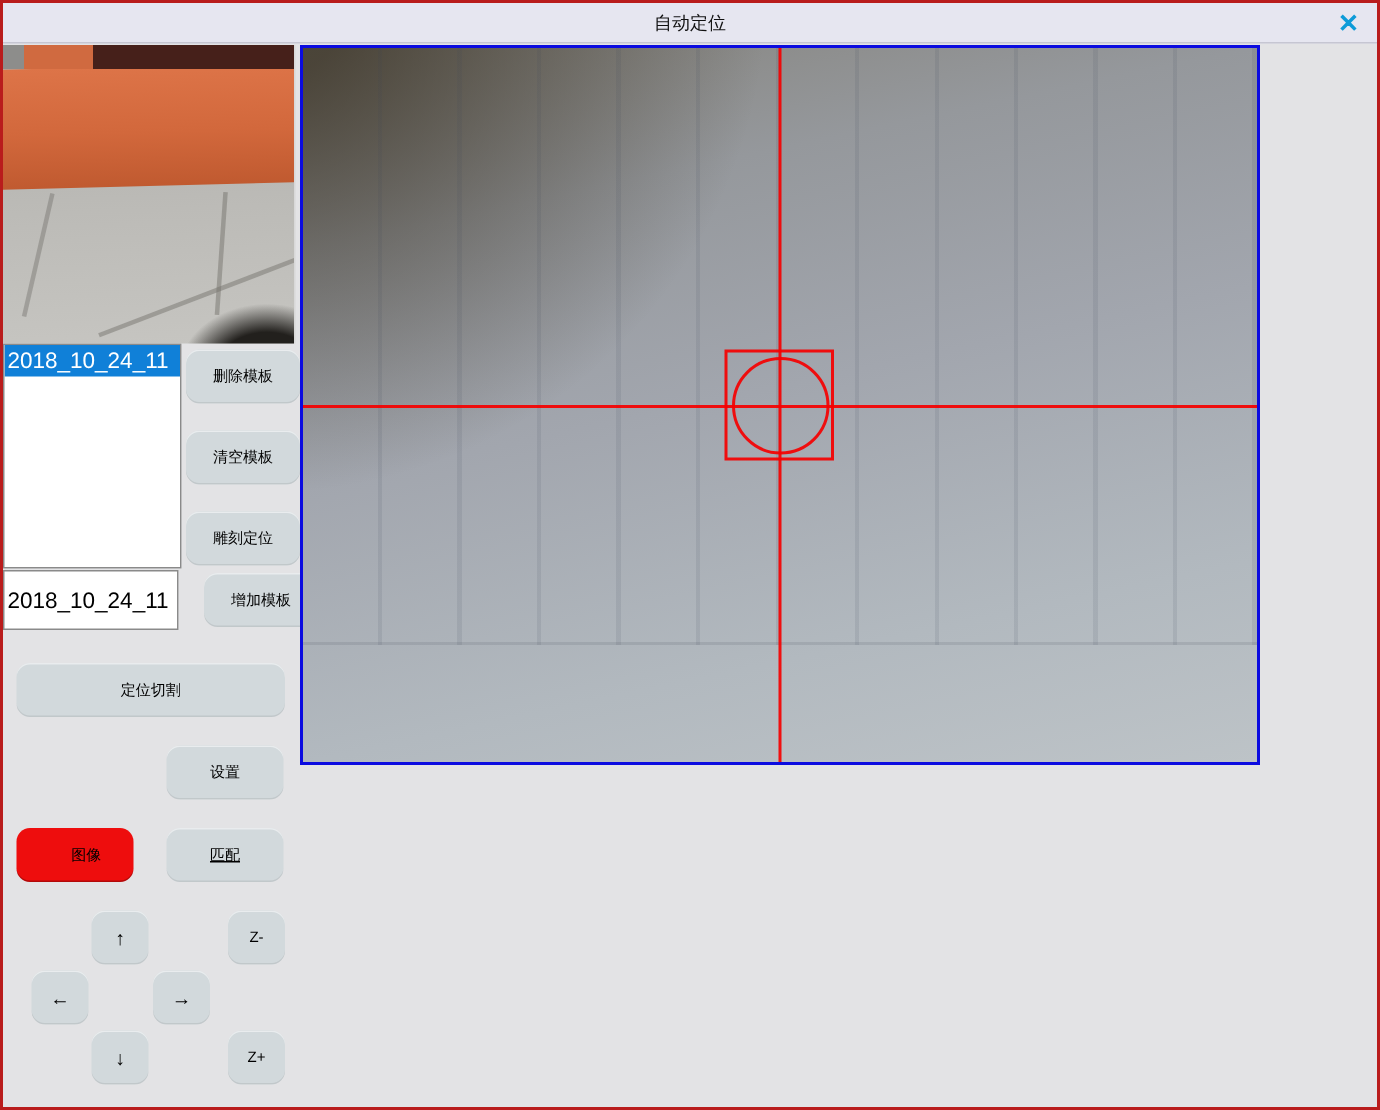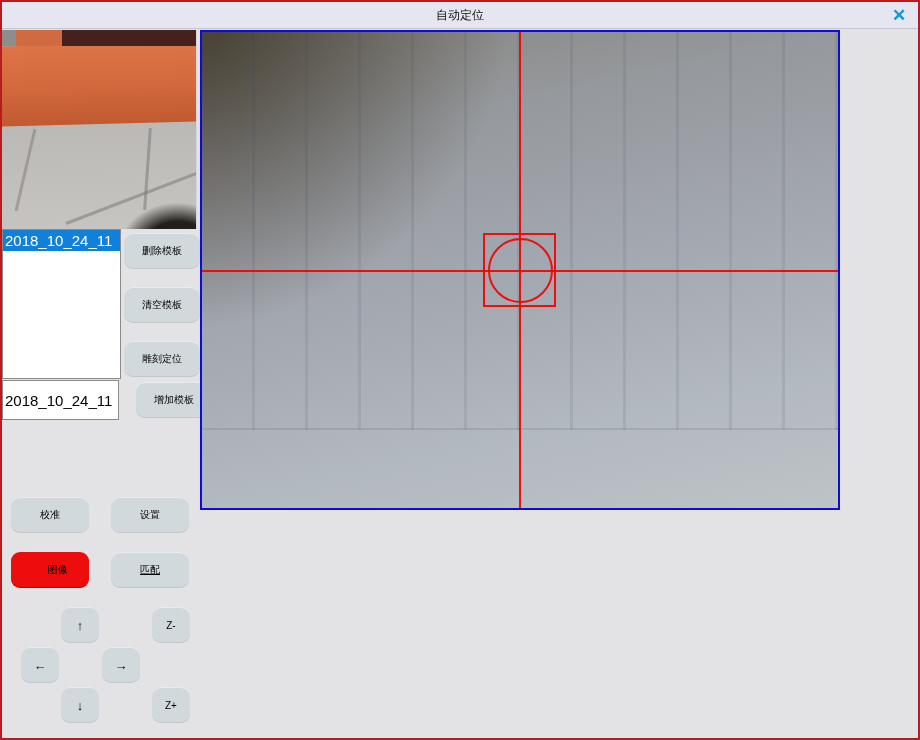--- a/index.html
+++ b/index.html
@@ -121,21 +121,21 @@
     <div class="list-item selected">2018_10_24_11</div>
   </div>
 
   <input class="name-input" type="text" value="2018_10_24_11" style="">
 
   <button class="btn btn-del">删除模板</button>
   <button class="btn btn-clear">清空模板</button>
   <button class="btn btn-engr">雕刻定位</button>
   <button class="btn btn-add">增加模板</button>
 
-  <button class="btn btn-cal">校准</button>
+  <button class="btn btn-cut">定位切割</button>
   <button class="btn btn-set">设置</button>
   <button class="btn btn-img">图像</button>
   <button class="btn btn-match">匹配</button>
 
   <button class="btn btn-up">↑</button>
   <button class="btn btn-zm">Z-</button>
   <button class="btn btn-left">←</button>
   <button class="btn btn-right">→</button>
   <button class="btn btn-down">↓</button>
   <button class="btn btn-zp">Z+</button>

